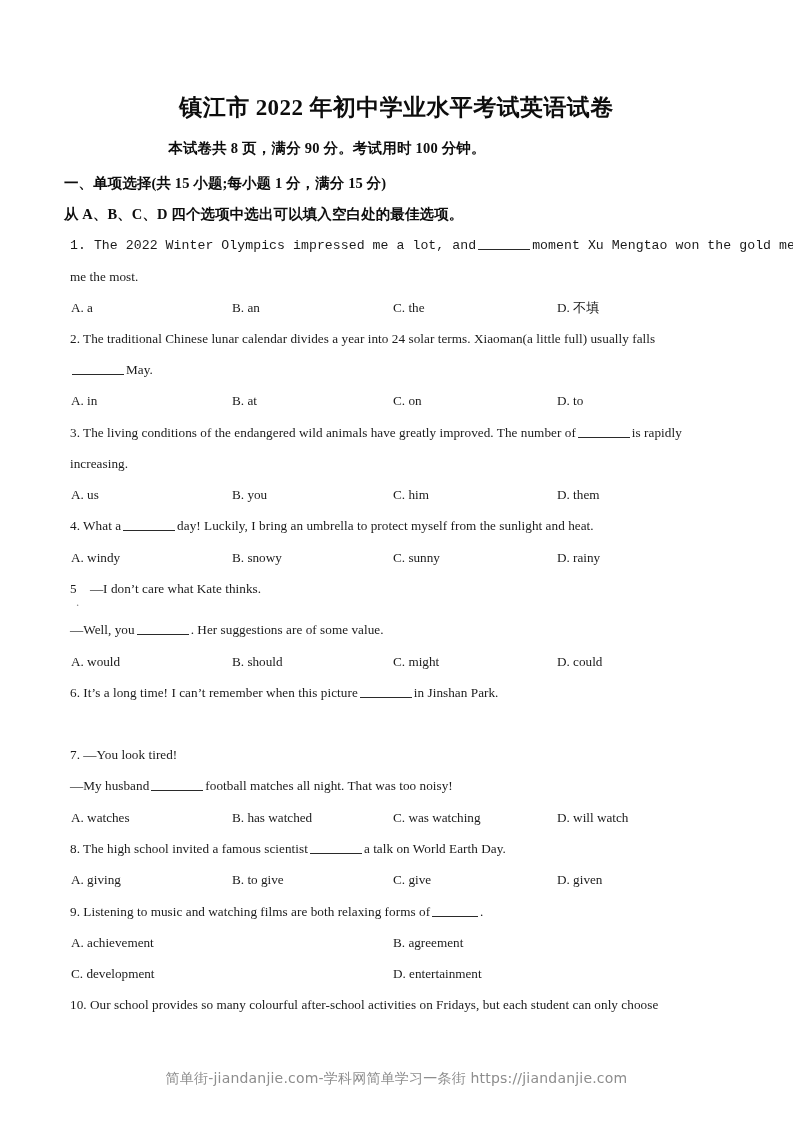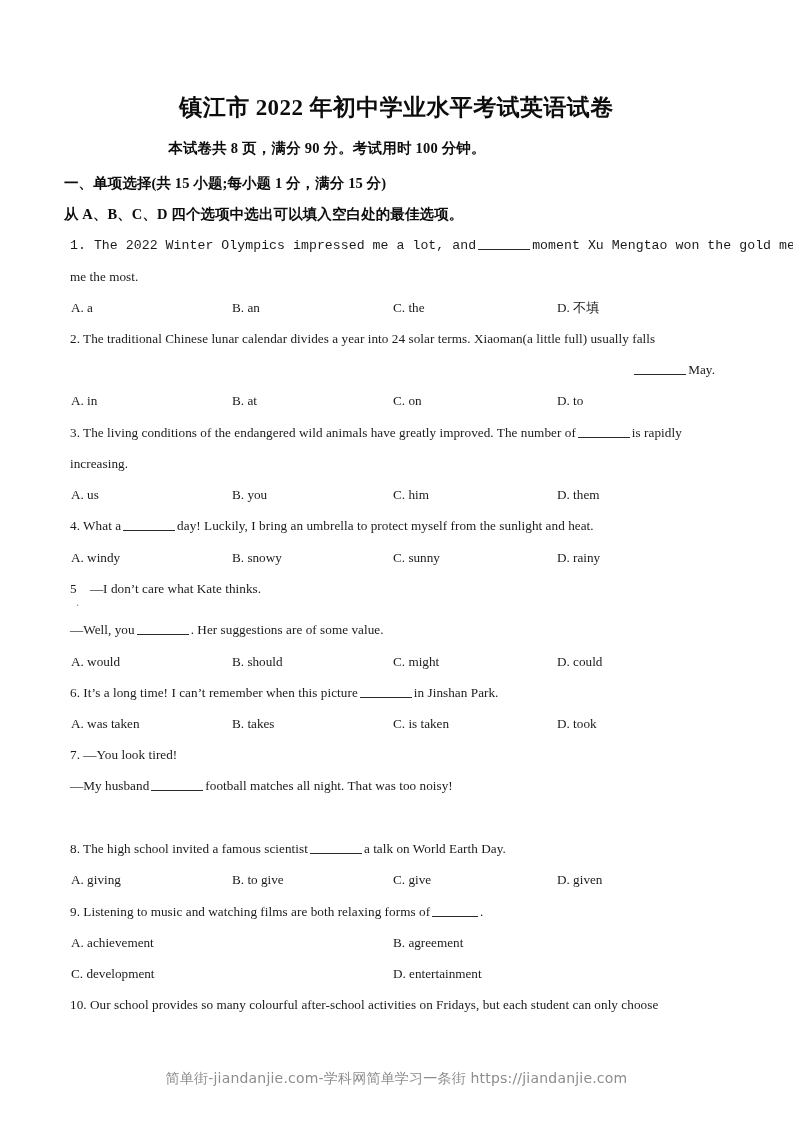--- a/index.html
+++ b/index.html
@@ -146,21 +146,21 @@
   <div class="qline" style="top:237px;font-family:Liberation Mono, monospace;"><span>1. The 2022 Winter Olympics impressed me a lot, and</span><span class="blank"></span><span>moment Xu Mengtao won the gold medal moved</span></div>
   <div class="qline" style="top:268px;">me the most.</div>
   <div class="optrow" style="top:299px;">
     <span class="opt c0">A. a</span>
     <span class="opt c1">B. an</span>
     <span class="opt c2">C. the</span>
     <span class="opt c3">D. 不填</span>
   </div>
 
   <div class="qline" style="top:330px;">2. The traditional Chinese lunar calendar divides a year into 24 solar terms. Xiaoman(a little full) usually falls</div>
-  <div class="qline" style="top:361px;text-align:right;"><span class="blank"></span><span>May.</span></div>
+  <div class="qline" style="top:361px;"><span class="blank"></span><span>May.</span></div>
   <div class="optrow" style="top:392px;">
     <span class="opt c0">A. in</span>
     <span class="opt c1">B. at</span>
     <span class="opt c2">C. on</span>
     <span class="opt c3">D. to</span>
   </div>
 
   <div class="qline" style="top:424px;"><span>3. The living conditions of the endangered wild animals have greatly improved. The number of</span><span class="blank"></span><span>is rapidly</span></div>
   <div class="qline" style="top:455px;">increasing.</div>
   <div class="optrow" style="top:486px;">
@@ -182,29 +182,29 @@
   <div class="stray-dot">.</div>
   <div class="qline" style="top:621px;"><span>—Well, you</span><span class="blank"></span><span>. Her suggestions are of some value.</span></div>
   <div class="optrow" style="top:653px;">
     <span class="opt c0">A. would</span>
     <span class="opt c1">B. should</span>
     <span class="opt c2">C. might</span>
     <span class="opt c3">D. could</span>
   </div>
 
   <div class="qline" style="top:684px;"><span>6. It’s a long time!  I can’t remember when this picture</span><span class="blank"></span><span>in Jinshan Park.</span></div>
-  <div class="optrow" style="top:715px;">
-    <span class="opt c0">A. was taken</span>
-    <span class="opt c1">B. takes</span>
-    <span class="opt c2">C. is taken</span>
-    <span class="opt c3">D. took</span>
-  </div>
 
   <div class="qline" style="top:746px;">7. —You look tired!</div>
   <div class="qline" style="top:777px;"><span>—My husband</span><span class="blank"></span><span>football matches all night. That was too noisy!</span></div>
+  <div class="optrow" style="top:809px;">
+    <span class="opt c0">A. watches</span>
+    <span class="opt c1">B. has watched</span>
+    <span class="opt c2">C. was watching</span>
+    <span class="opt c3">D. will watch</span>
+  </div>
 
   <div class="qline" style="top:840px;"><span>8. The high school invited a famous scientist</span><span class="blank"></span><span>a talk on World Earth Day.</span></div>
   <div class="optrow" style="top:871px;">
     <span class="opt c0">A. giving</span>
     <span class="opt c1">B. to give</span>
     <span class="opt c2">C. give</span>
     <span class="opt c3">D. given</span>
   </div>
 
   <div class="qline" style="top:903px;"><span>9. Listening to music and watching films are both relaxing forms of</span><span class="blank short"></span><span>.</span></div>

